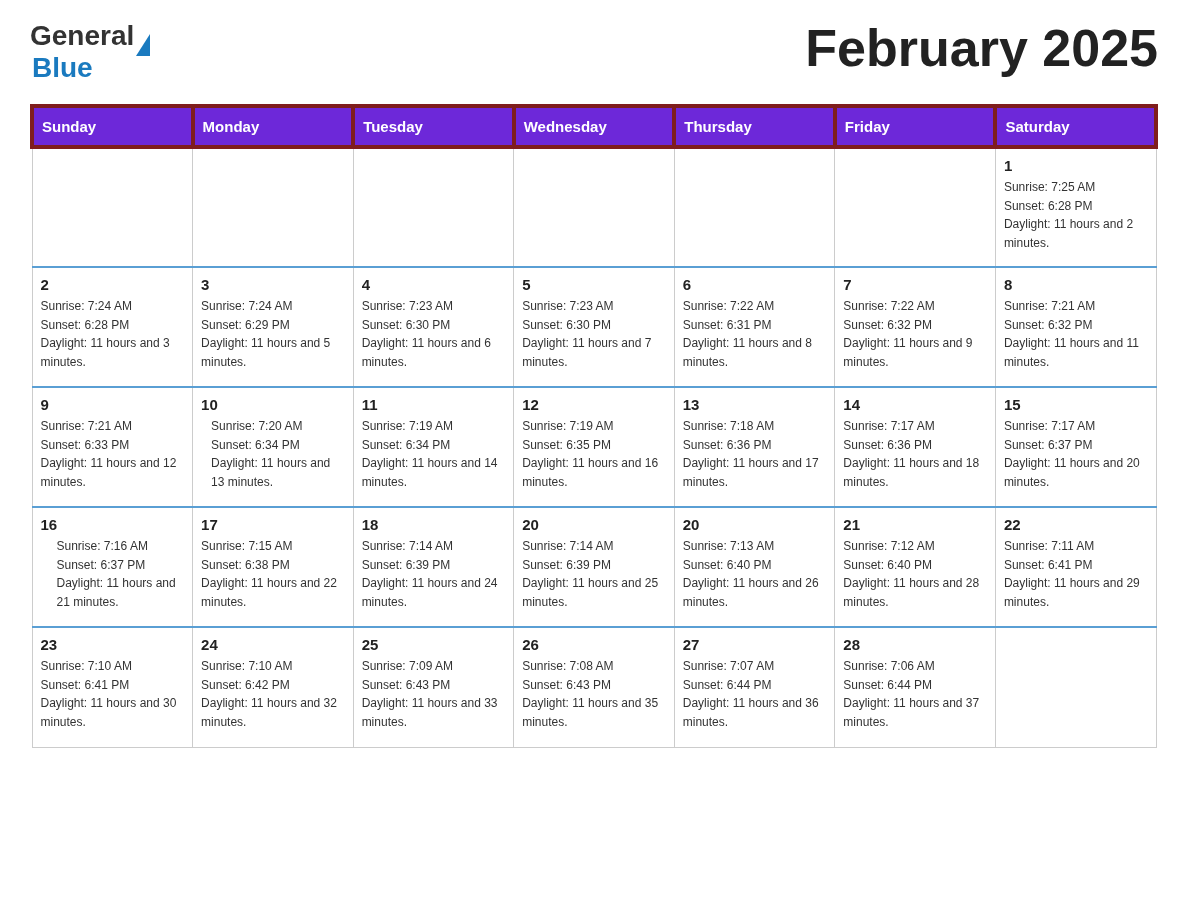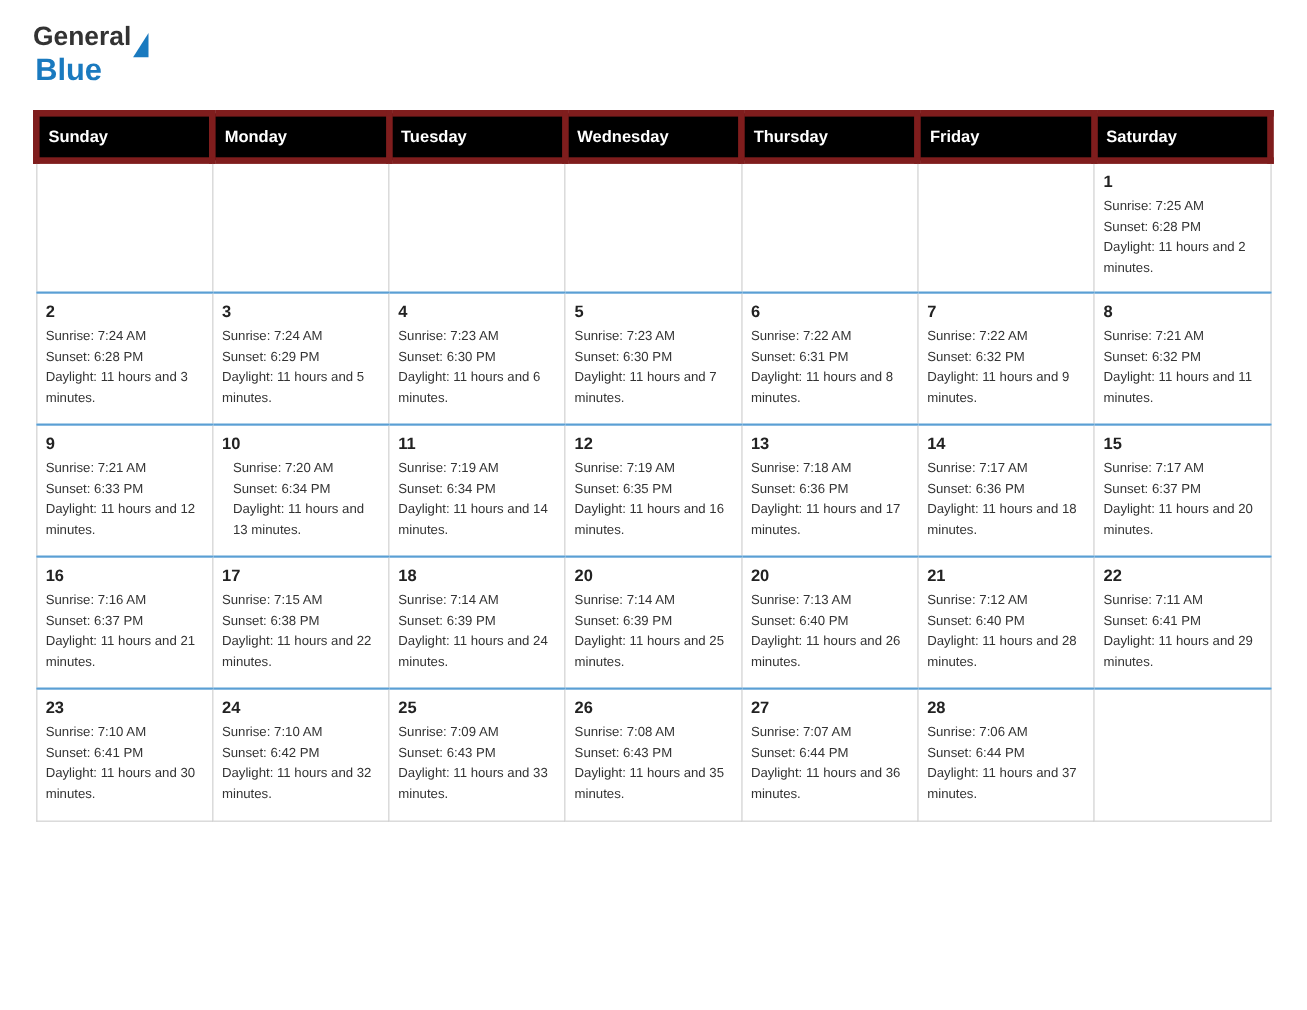--- a/index.html
+++ b/index.html
@@ -10,21 +10,21 @@
       width: 1188px;
       min-height: 918px;
     }
     .header {
       display: flex;
       justify-content: space-between;
       align-items: flex-start;
       margin-bottom: 20px;
     }
     .logo-text-general {
-      font-size: 24px;
+      font-size: 28px;
       font-weight: bold;
       color: #333;
     }
     .logo-triangle {
       width: 0;
       height: 0;
       border-left: 14px solid transparent;
       border-right: 0px solid transparent;
       border-bottom: 22px solid #1a7abf;
       display: inline-block;
@@ -54,27 +54,27 @@
       font-size: 22px;
       color: #444;
       margin-top: 4px;
     }
     .calendar-table {
       width: 100%;
       border-collapse: collapse;
       table-layout: fixed;
     }
     .calendar-table thead th {
-      background-color: #000000;
+      background-color: #6d28d9;
       color: #fff;
       padding: 10px 8px;
       font-size: 15px;
       font-weight: bold;
       text-align: left;
-      border: 6px solid #7f1d1d;
+      border: 4px solid #7f1d1d;
     }
     .calendar-table tbody td {
       vertical-align: top;
       border: 1px solid #ccc;
       padding: 8px;
       height: 120px;
       font-size: 12.5px;
       color: #333;
       background: #fff;
     }
@@ -108,20 +108,21 @@
   <div class="logo-wrapper">
     <div class="logo-row1">
       <span class="logo-text-general">General</span>
       <span class="logo-triangle"></span>
     </div>
     <div>
       <span class="logo-blue">Blue</span>
     </div>
   </div>
   <div class="title-block">
+    <div class="month-title">February 2025</div>
   </div>
 </div>
 
 <table class="calendar-table">
   <thead>
     <tr>
     <th>Sunday</th>
         <th>Monday</th>
         <th>Tuesday</th>
         <th>Wednesday</th>
@@ -229,21 +230,21 @@
         <td>
           <span class="day-number">15</span>
           <div class="day-info" style="white-space: pre-line;">Sunrise: 7:17 AM
 Sunset: 6:37 PM
 Daylight: 11 hours and 20 minutes.</div>
         </td>
       </tr>
       <tr>
         <td>
           <span class="day-number">16</span>
-          <div class="day-info" style="white-space: pre-line;">Sunrise: 7:16 AM
+          <div class="day-info" style="white-space: pre-line; margin-left: 16px;">Sunrise: 7:16 AM
 Sunset: 6:37 PM
 Daylight: 11 hours and 21 minutes.</div>
         </td>
         <td>
           <span class="day-number">17</span>
           <div class="day-info" style="white-space: pre-line;">Sunrise: 7:15 AM
 Sunset: 6:38 PM
 Daylight: 11 hours and 22 minutes.</div>
         </td>
         <td>

